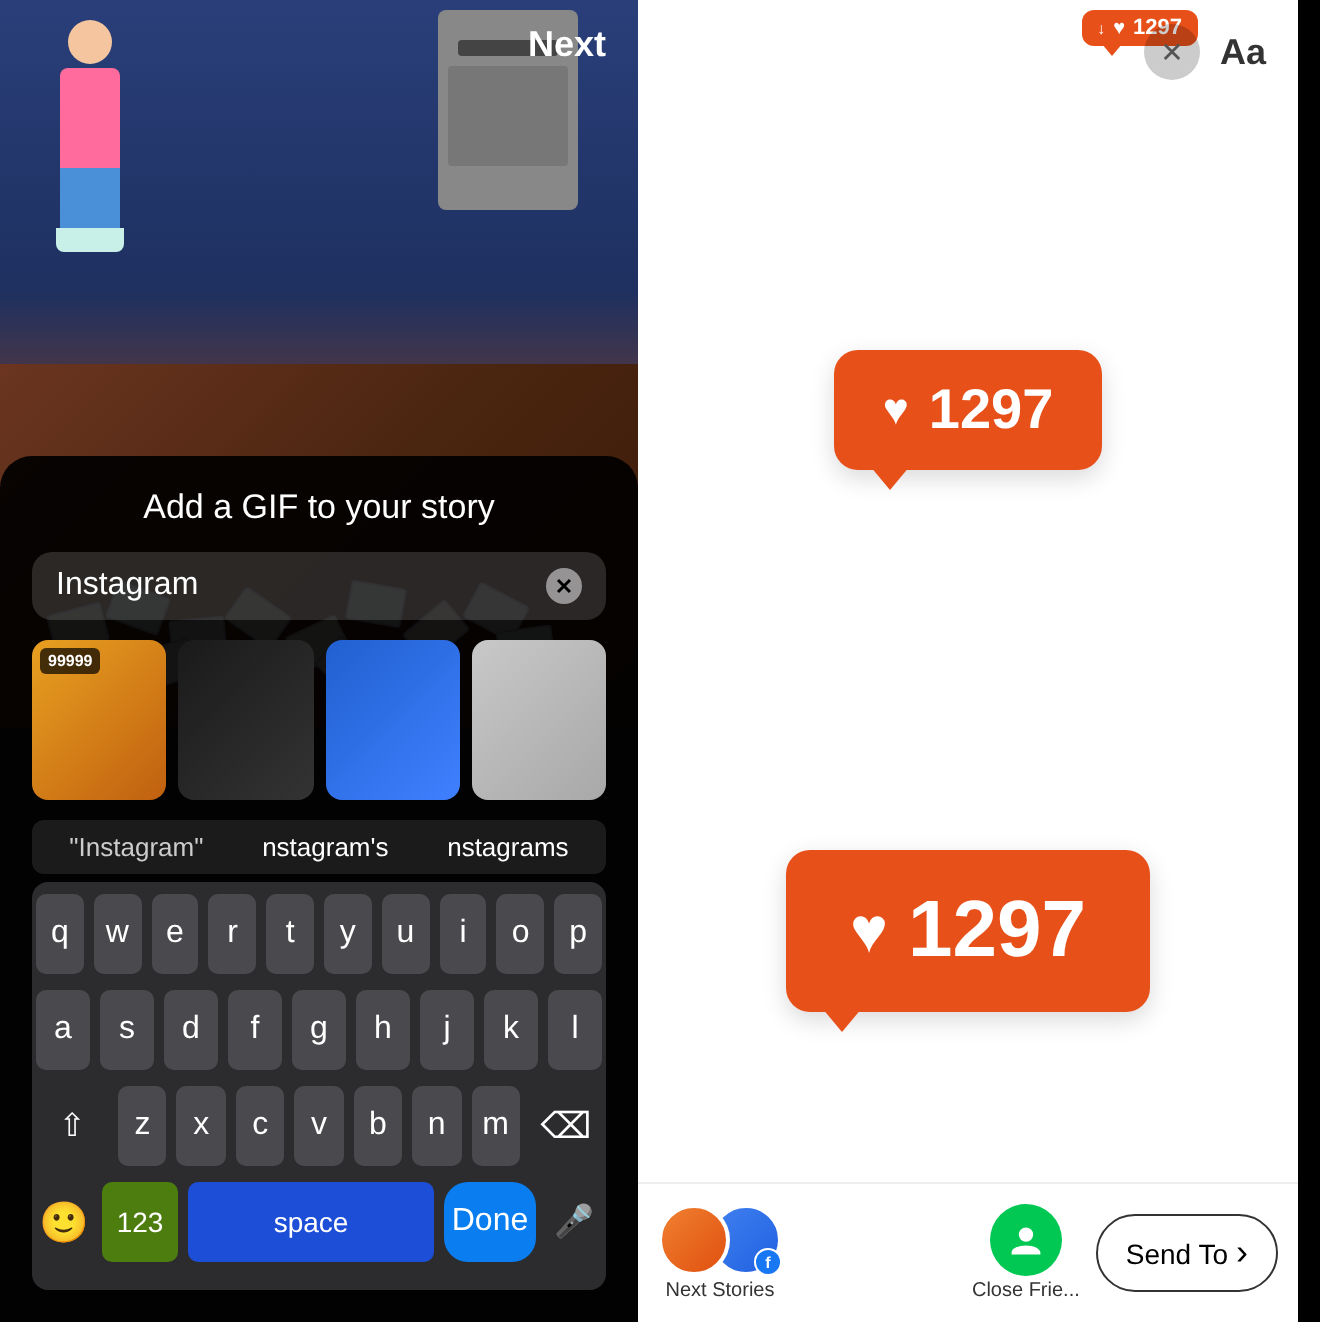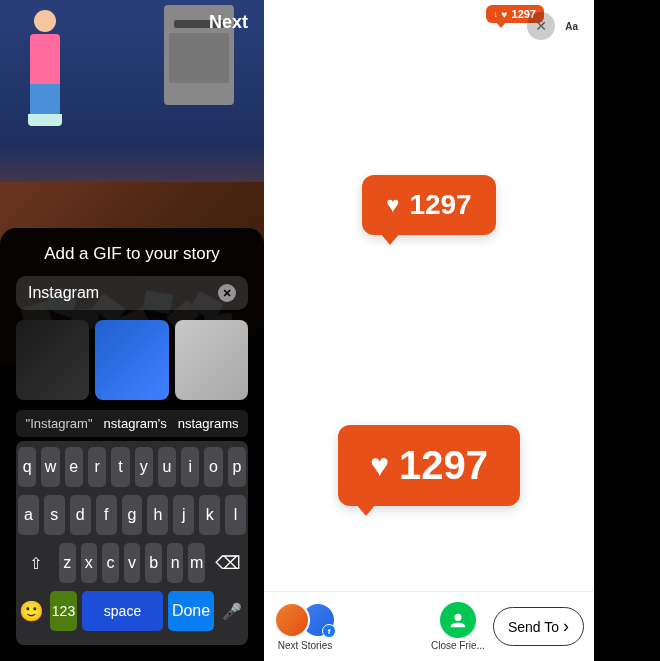--- a/index.html
+++ b/index.html
@@ -7,21 +7,21 @@
       width: 660px;
       height: 661px;
       display: flex;
       font-family: -apple-system, BlinkMacSystemFont, 'Helvetica Neue', sans-serif;
       overflow: hidden;
       background: #000;
     }
 
     
     .left-panel {
-      width: 264px;
+      width: 319px;
       height: 661px;
       display: flex;
       flex-direction: column;
       position: relative;
       overflow: hidden;
       background: #1a1a2e;
     }
 
     
     .room-scene {
@@ -276,21 +276,21 @@
       justify-content: center;
       cursor: pointer;
       flex: 1;
       height: 40px;
       max-width: 28px;
     }
 
     .key.dark { background: #2c2c2e; }
     .key.wide { max-width: 44px; min-width: 36px; }
     .key.wider { max-width: 80px; min-width: 70px; }
-    .key.blue { background: #0a7ef0; max-width: 52px; min-width: 46px; }
+    .key.blue { background: #0a7ef0; max-width: 52px; min-width: 46px; border-radius: 12px; }
     .key.emoji { background: #2c2c2e; font-size: 20px; }
     .key.mic { background: #2c2c2e; }
     .key.num { background: #4d7c0f; font-size: 14px; max-width: 38px; }
     .key.space-key { background: #1d4ed8; flex: 3; max-width: 160px; font-size: 14px; color: #fff; }
     .key.delete-key {
       background: #2c2c2e;
       max-width: 44px;
       font-size: 18px;
     }
     .key.shift-key {
@@ -328,21 +328,21 @@
       border-radius: 50%;
       display: flex;
       align-items: center;
       justify-content: center;
       color: #555;
       font-size: 14px;
       cursor: pointer;
     }
 
     .aa-btn {
-      font-size: 10px;
+      font-size: 18px;
       font-weight: 600;
       color: #333;
       margin-left: 10px;
     }
 
     
     .likes-container {
       flex: 1;
       display: flex;
       flex-direction: column;
@@ -572,20 +572,23 @@
 
   <div class="gif-modal">
     <div class="gif-title">Add a GIF to your story</div>
 
     <div class="search-bar">
       <span class="search-text">Instagram</span>
       <div class="search-clear">✕</div>
     </div>
 
     <div class="gif-results">
+      <div class="gif-item gif-item-1">
+        <div class="gif-badge">99999</div>
+      </div>
       <div class="gif-item gif-item-2"></div>
       <div class="gif-item gif-item-3"></div>
       <div class="gif-item gif-item-4"></div>
     </div>
 
     <div class="autocomplete">
       <span class="ac-item quoted">"Instagram"</span>
       <span class="ac-item">nstagram's</span>
       <span class="ac-item">nstagrams</span>
     </div>

